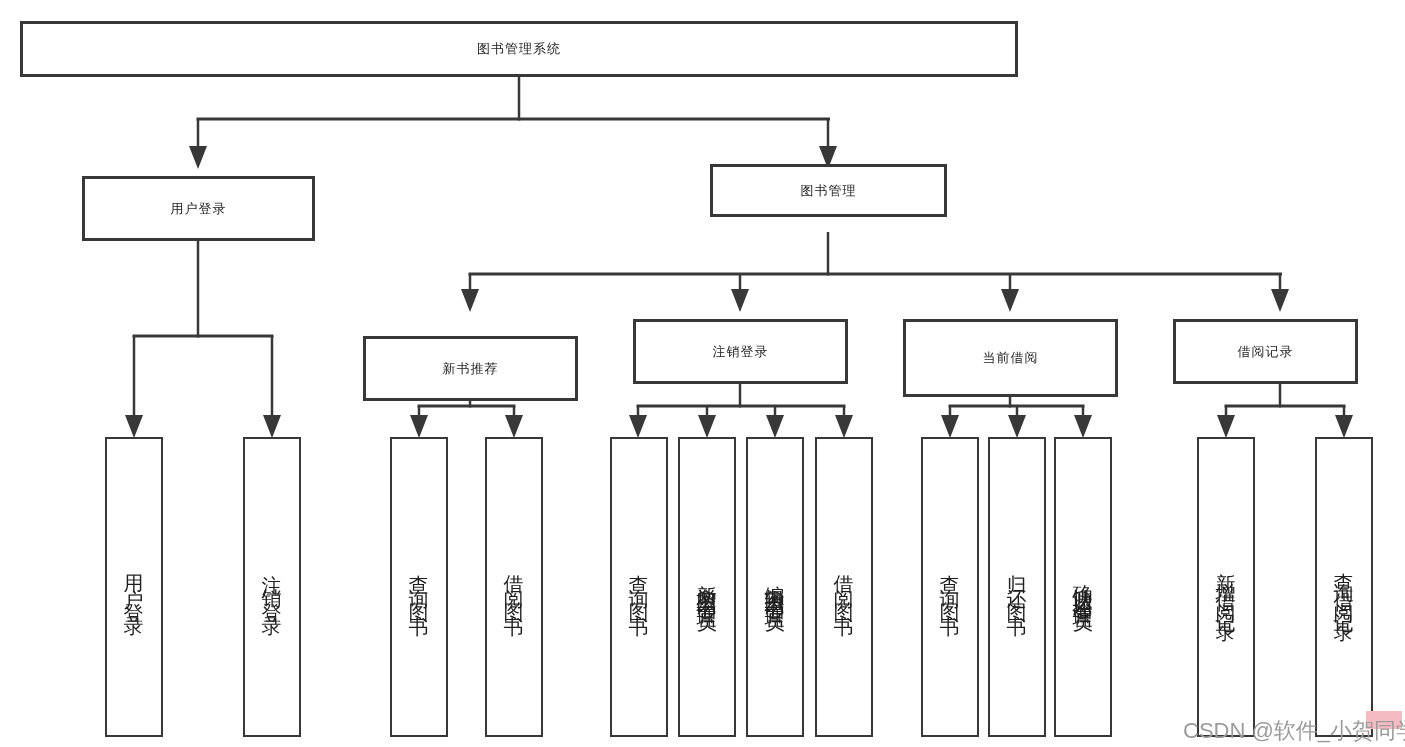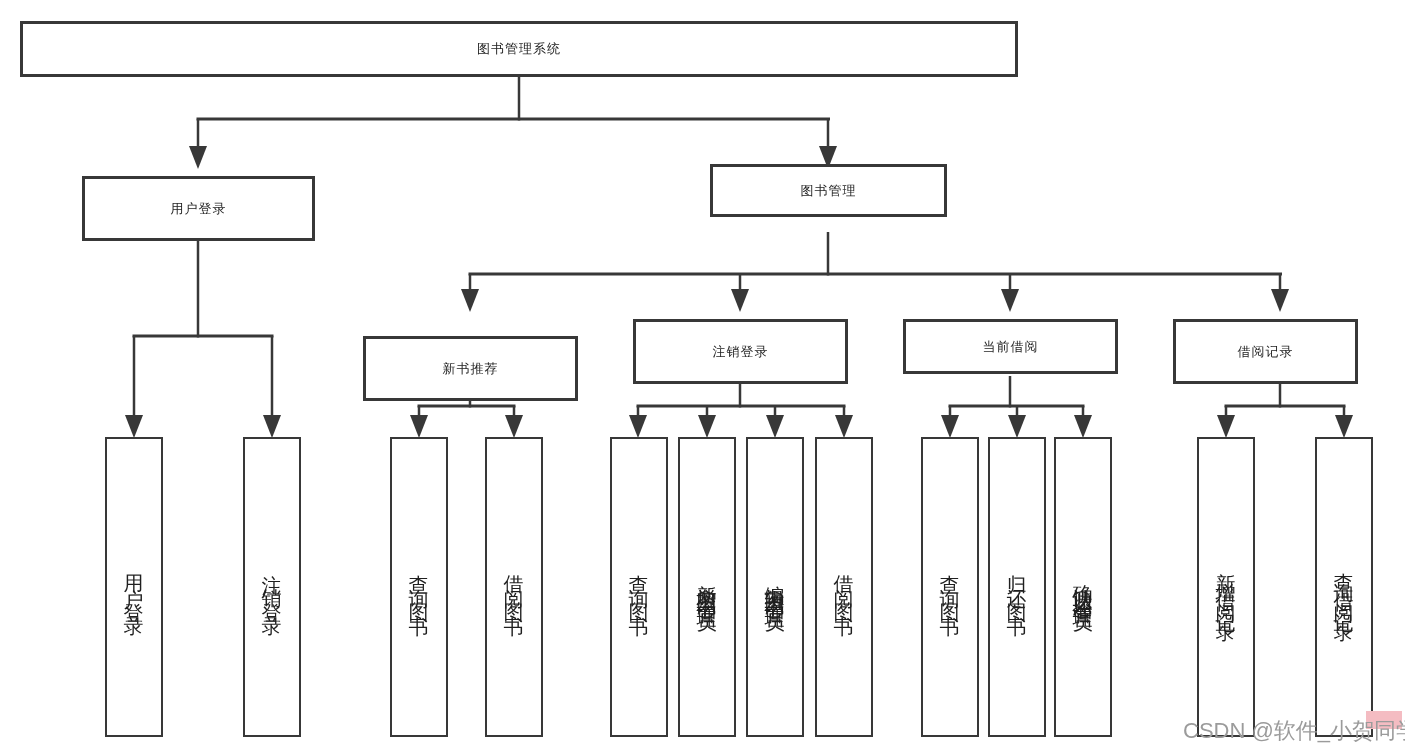--- a/index.html
+++ b/index.html
@@ -135,21 +135,21 @@
   <div class="box hbox" style="left:710px; top:156px; width:237px; height:53px">
     <span>图书管理</span>
   </div>
 
   <div class="box hbox" style="left:363px; top:328px; width:215px; height:65px">
     <span>新书推荐</span>
   </div>
   <div class="box hbox" style="left:633px; top:311px; width:215px; height:65px">
     <span>注销登录</span>
   </div>
-  <div class="box hbox" style="left:903px; top:311px; width:215px; height:55px">
+  <div class="box hbox" style="left:903px; top:311px; width:215px; height:78px">
     <span>当前借阅</span>
   </div>
   <div class="box hbox" style="left:1173px; top:311px; width:185px; height:65px">
     <span>借阅记录</span>
   </div>
 
   <div class="box vbox v4" style="left:105px; top:437px; width:58px; height:300px">
     <span>用户登录</span>
   </div>
   <div class="box vbox v4" style="left:243px; top:437px; width:58px; height:300px">

